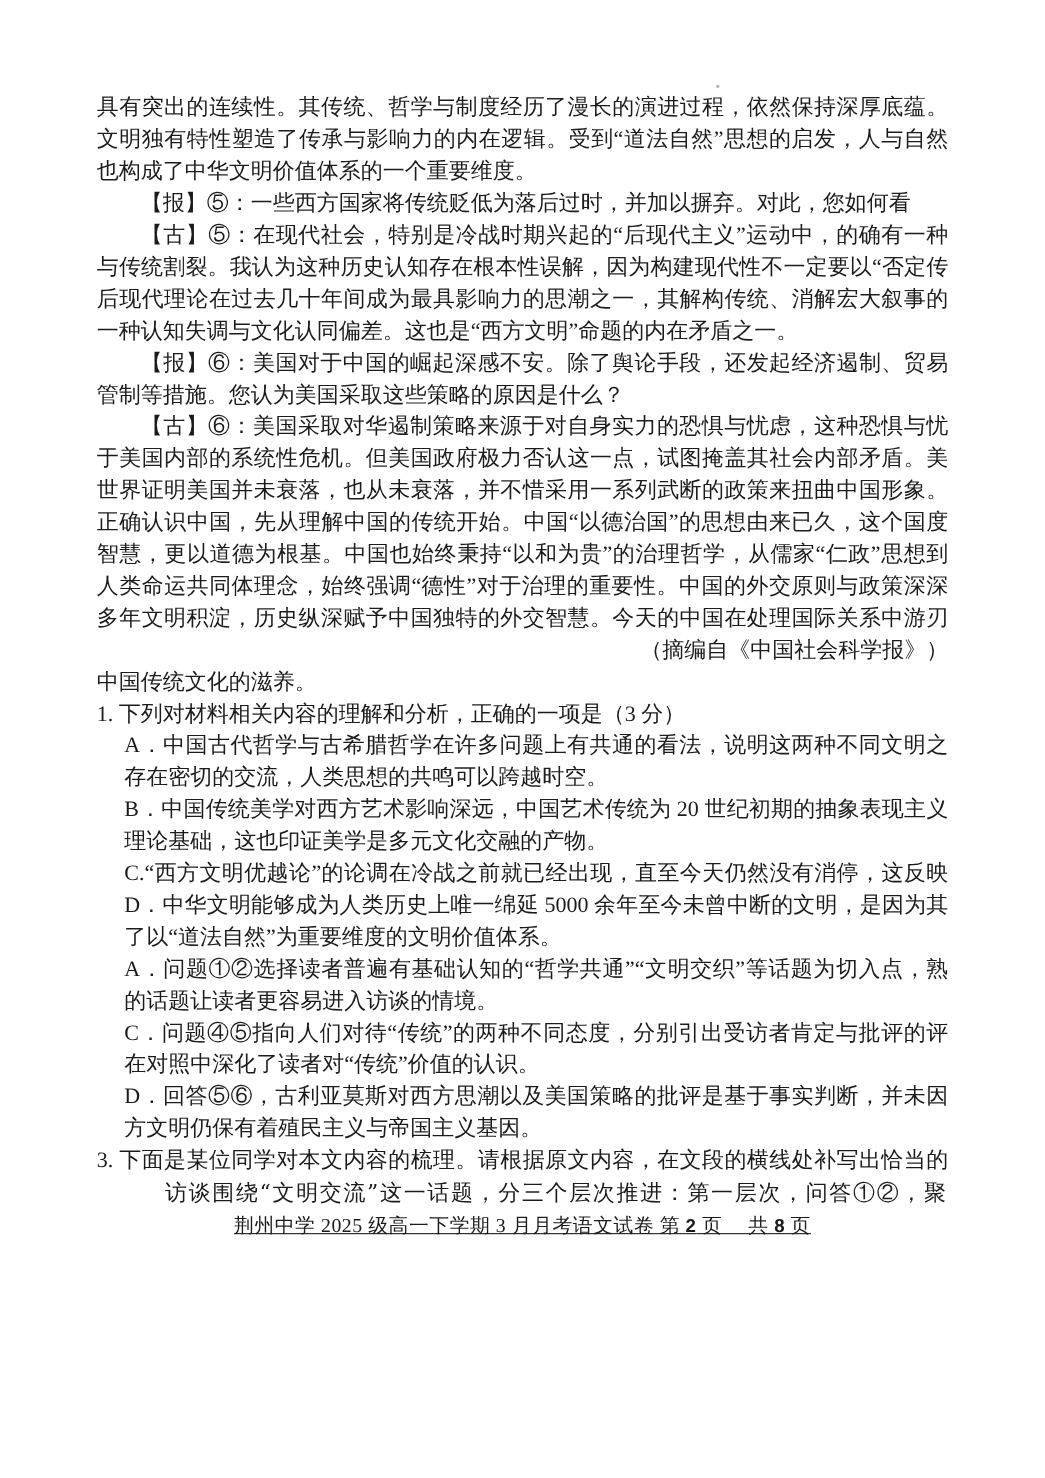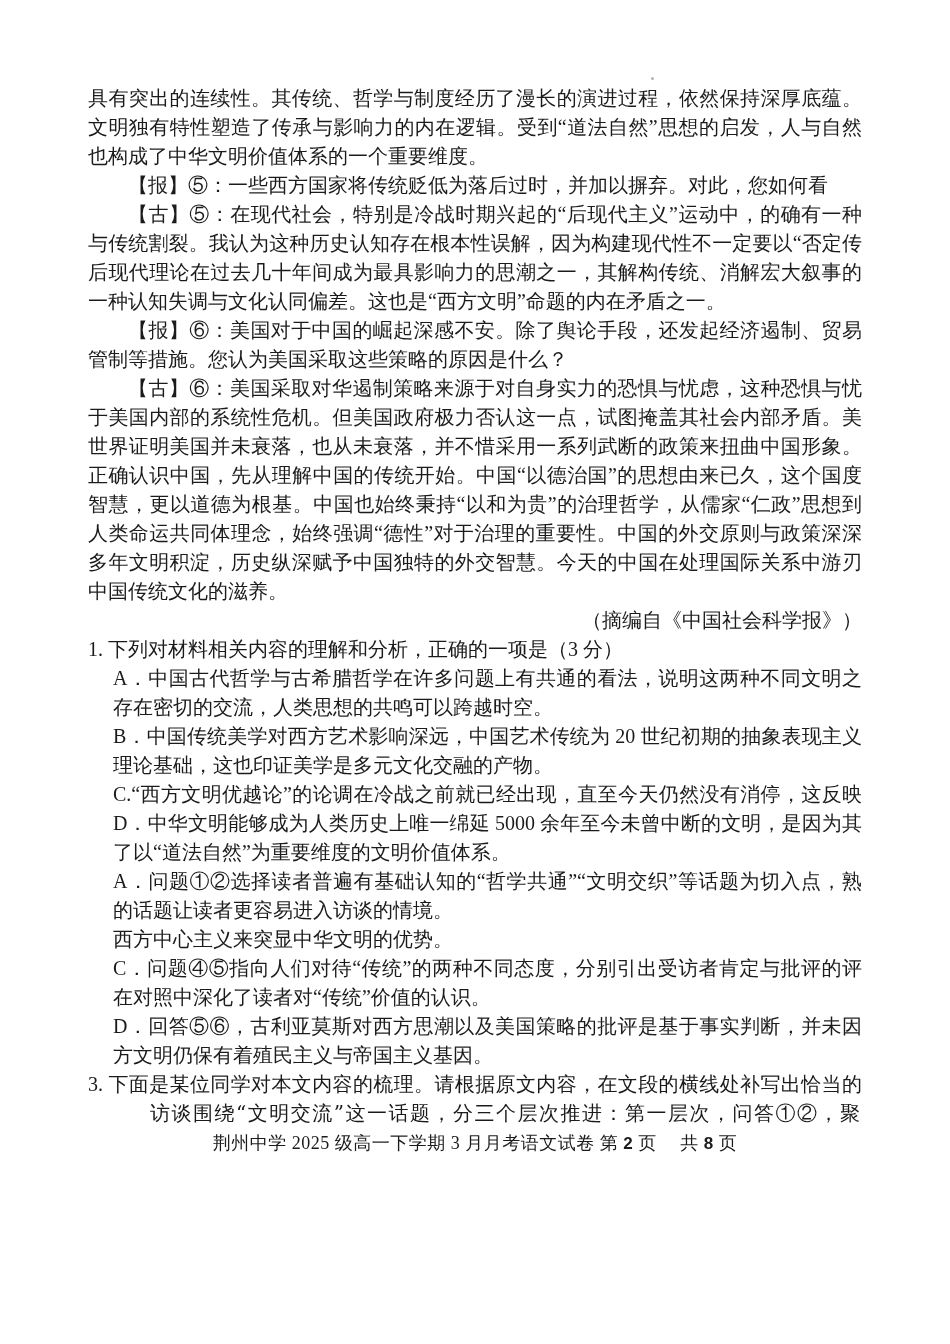--- a/index.html
+++ b/index.html
@@ -45,20 +45,21 @@
     padding-left: 62px;
     letter-spacing: 1.5px;
     font-family: "DejaVu Serif", "Liberation Serif", serif;
   }
   .footer {
     margin-top: 1px;
     text-align: center;
     font-size: 18px;
     line-height: 28px;
     letter-spacing: 0.5px;
+    text-decoration: underline;
   }
   .footer b { font-family: "Liberation Sans", sans-serif; font-size: 17px; }
   .stray-dot {
     position: absolute;
     left: 651px;
     top: 77px;
     width: 3px;
     height: 3px;
     border-radius: 50%;
     background: #b5b5b5;
@@ -80,33 +81,32 @@
   <p class="l">一种认知失调与文化认同偏差。这也是“西方文明”命题的内在矛盾之一。</p>
   <p class="l ind jf">【报】⑥：美国对于中国的崛起深感不安。除了舆论手段，还发起经济遏制、贸易制裁、技术</p>
   <p class="l">管制等措施。您认为美国采取这些策略的原因是什么？</p>
   <p class="l ind jf">【古】⑥：美国采取对华遏制策略来源于对自身实力的恐惧与忧虑，这种恐惧与忧虑本质上源</p>
   <p class="l jf">于美国内部的系统性危机。但美国政府极力否认这一点，试图掩盖其社会内部矛盾。美国政府只想向</p>
   <p class="l jf">世界证明美国并未衰落，也从未衰落，并不惜采用一系列武断的政策来扭曲中国形象。我希望西方能</p>
   <p class="l jf">正确认识中国，先从理解中国的传统开始。中国“以德治国”的思想由来已久，这个国度不仅承载着</p>
   <p class="l jf">智慧，更以道德为根基。中国也始终秉持“以和为贵”的治理哲学，从儒家“仁政”思想到当代构建</p>
   <p class="l jf">人类命运共同体理念，始终强调“德性”对于治理的重要性。中国的外交原则与政策深深植根于 5000</p>
   <p class="l jf">多年文明积淀，历史纵深赋予中国独特的外交智慧。今天的中国在处理国际关系中游刃有余，离不开</p>
+  <p class="l rt">（摘编自《中国社会科学报》）</p>
   <p class="l">中国传统文化的滋养。</p>
-  <p class="l rt">（摘编自《中国社会科学报》）</p>
   <p class="l">1. 下列对材料相关内容的理解和分析，正确的一项是（3 分）</p>
   <p class="l opt jf">A．中国古代哲学与古希腊哲学在许多问题上有共通的看法，说明这两种不同文明之间曾</p>
   <p class="l opt">存在密切的交流，人类思想的共鸣可以跨越时空。</p>
   <p class="l opt jf">B．中国传统美学对西方艺术影响深远，中国艺术传统为 20 世纪初期的抽象表现主义提供</p>
   <p class="l opt">理论基础，这也印证美学是多元文化交融的产物。</p>
   <p class="l opt jf">C.“西方文明优越论”的论调在冷战之前就已经出现，直至今天仍然没有消停，这反映西</p>
   <p class="l opt jf">D．中华文明能够成为人类历史上唯一绵延 5000 余年至今未曾中断的文明，是因为其建立</p>
   <p class="l opt">了以“道法自然”为重要维度的文明价值体系。</p>
   <p class="l opt jf">A．问题①②选择读者普遍有基础认知的“哲学共通”“文明交织”等话题为切入点，熟悉</p>
   <p class="l opt">的话题让读者更容易进入访谈的情境。</p>
-  <p class="l opt">西方中心主义来突显中华文明的优势。</p>
   <p class="l opt jf">C．问题④⑤指向人们对待“传统”的两种不同态度，分别引出受访者肯定与批评的评价，</p>
   <p class="l opt">在对照中深化了读者对“传统”价值的认识。</p>
   <p class="l opt jf">D．回答⑤⑥，古利亚莫斯对西方思潮以及美国策略的批评是基于事实判断，并未因为其</p>
   <p class="l opt">方文明仍保有着殖民主义与帝国主义基因。</p>
   <p class="l jf">3. 下面是某位同学对本文内容的梳理。请根据原文内容，在文段的横线处补写出恰当的语句，</p>
   <p class="l kai">访谈围绕“文明交流”这一话题，分三个层次推进：第一层次，问答①②，聚焦</p>
 
   <div class="footer">
     <span>荆州中学 2025 级高一下学期 3 月月考语文试卷  第 </span><b>2</b><span> 页　 共 </span><b>8</b><span> 页</span>
   </div>

